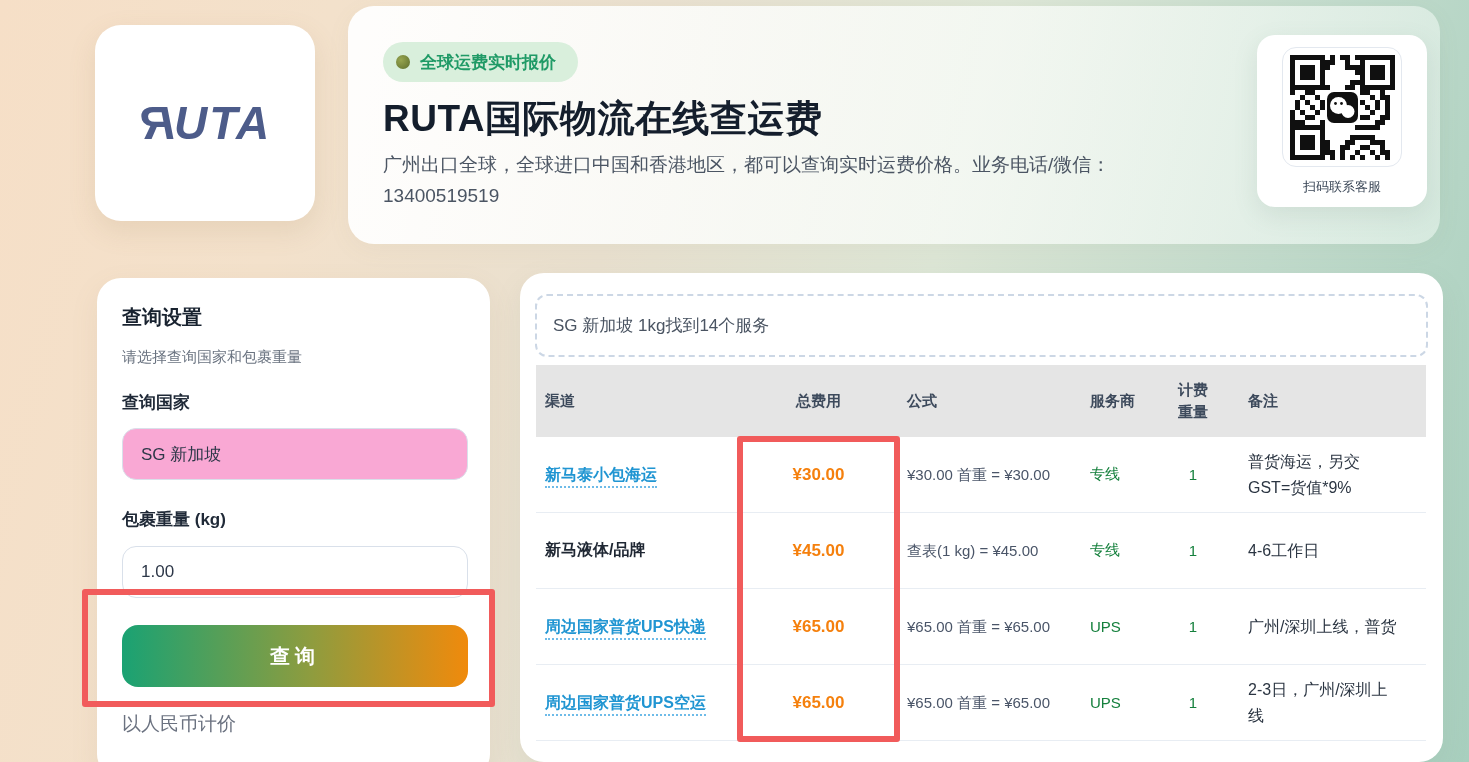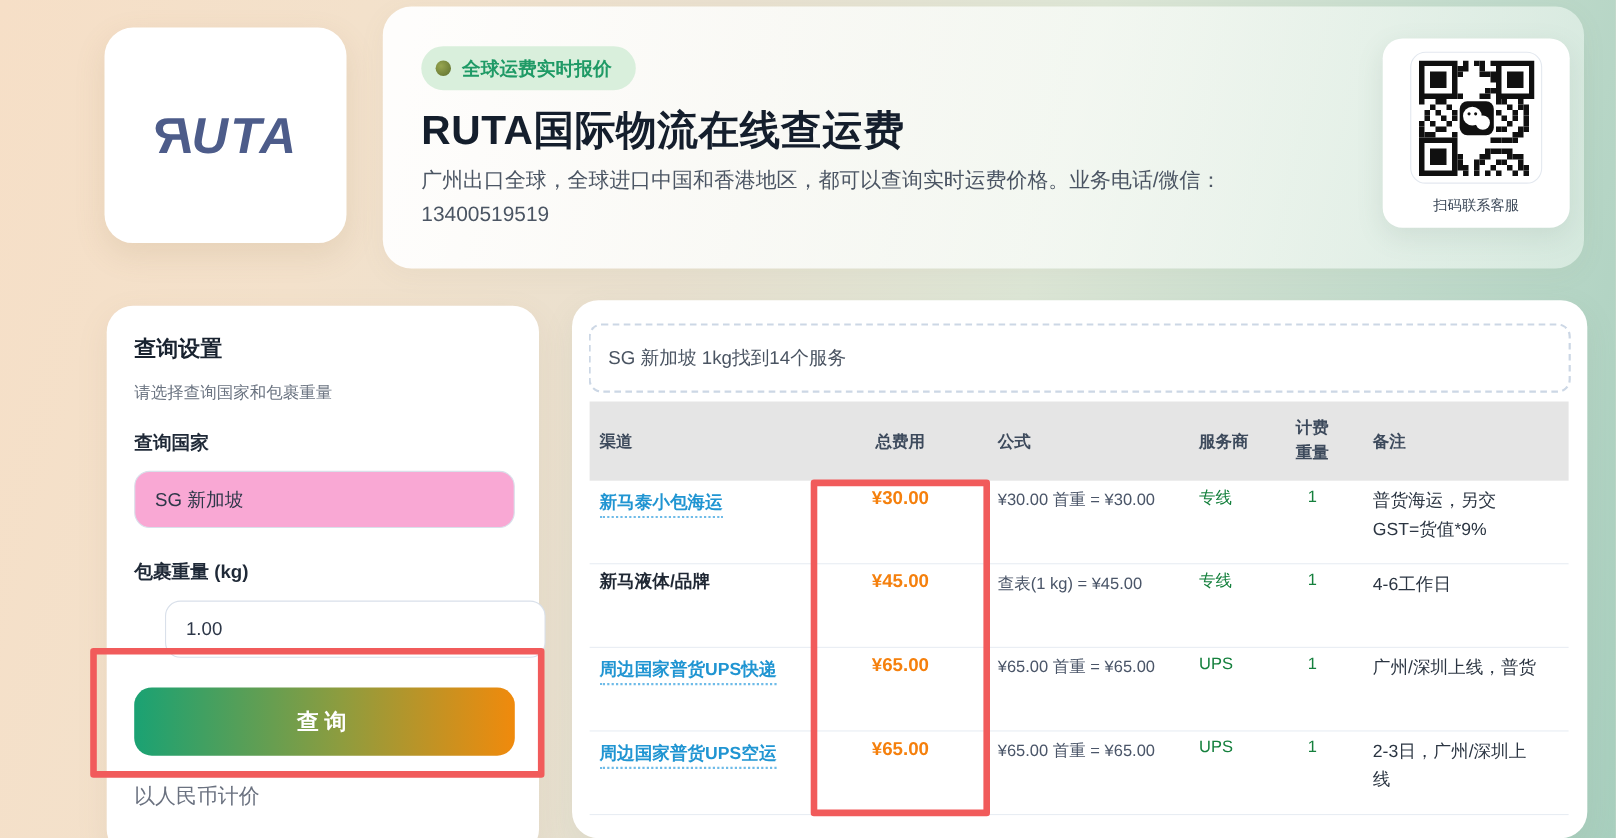--- a/index.html
+++ b/index.html
@@ -40,33 +40,33 @@
 
   
   .sidebar-card { left:97px; top:278px; width:393px; height:500px; border-radius:24px; box-shadow:0 10px 28px rgba(150,130,100,.10); }
   .sb-title   { position:absolute; left:25px; top:26px;  font-size:20px; font-weight:800; color:#18222f; }
   .sb-sub     { position:absolute; left:25px; top:70px;  font-size:15px; color:#6a7380; }
   .sb-label-1 { position:absolute; left:25px; top:113px; font-size:17px; font-weight:800; color:#1f2937; }
   .sb-select  { position:absolute; left:25px; top:150px; width:346px; height:52px; border:1px solid #d9e0ea; border-radius:14px;
                 display:flex; align-items:center; padding-left:18px; font-size:17px; color:#2d3748; background:#f9a8d4; }
   .sb-label-2 { position:absolute; left:25px; top:230px; font-size:17px; font-weight:800; color:#1f2937; }
   .sb-input   { position:absolute; left:25px; top:268px; width:346px; height:52px; border:1px solid #d9e0ea; border-radius:14px;
-                padding-left:18px; font-size:17px; color:#2d3748; background:#fff; outline:none; font-family:inherit;margin-left:28px; }
+                padding-left:18px; font-size:17px; color:#2d3748; background:#fff; outline:none; font-family:inherit; }
   .sb-button  { position:absolute; left:25px; top:347px; width:346px; height:62px; border:none; border-radius:16px;
                 background:linear-gradient(90deg,#1aa273 0%, #8f9c3e 55%, #f08a0c 100%);
                 color:#fff; font-size:20px; font-weight:700; letter-spacing:5px; cursor:pointer; font-family:inherit; }
   .sb-note    { position:absolute; left:25px; top:433px; font-size:19px; color:#6b7280; }
 
   
   .results-card { left:520px; top:273px; width:923px; height:489px; border-radius:24px; box-shadow:0 10px 28px rgba(120,140,120,.10); }
   .summary-box { position:absolute; left:15px; top:21px; width:893px; height:63px; border:2px dashed #ccd7e5; border-radius:12px;
                  display:flex; align-items:center; padding-left:16px; font-size:17px; color:#4a5462; }
   .rt { position:absolute; left:16px; top:92px; width:890px; }
   .thead { display:flex; align-items:center; background:#e5e5e5; height:72px; font-size:15px; font-weight:700; color:#3d4a5c; }
-  .trow  { display:flex; align-items:flex-start; min-height:76px; border-bottom:1px solid #e8edf3; padding:6px 0; }
+  .trow  { display:flex; align-items:center; min-height:76px; border-bottom:1px solid #e8edf3; padding:6px 0; }
   .c-channel { flex:0 0 201px; padding-left:9px;  }
   .c-total   { flex:0 0 163px; text-align:center; }
   .c-formula { flex:0 0 185px; padding-left:7px; padding-right:28px; }
   .c-provider{ flex:0 0 76px;  padding-left:5px;  }
   .c-weight  { flex:0 0 64px;  text-align:center; }
   .c-remark  { flex:0 0 201px; padding-left:23px; padding-right:28px; }
   .th-weight-label { display:inline-block; width:32px; text-align:center; line-height:22px; }
   .channel-link  { color:#2095d2; font-weight:700; font-size:16px; border-bottom:2px dotted #6ebbe8; padding-bottom:3px;
                    text-decoration:none; display:inline; line-height:30px; cursor:pointer; }
   .channel-plain { color:#1f2733; font-weight:700; font-size:16px; }

